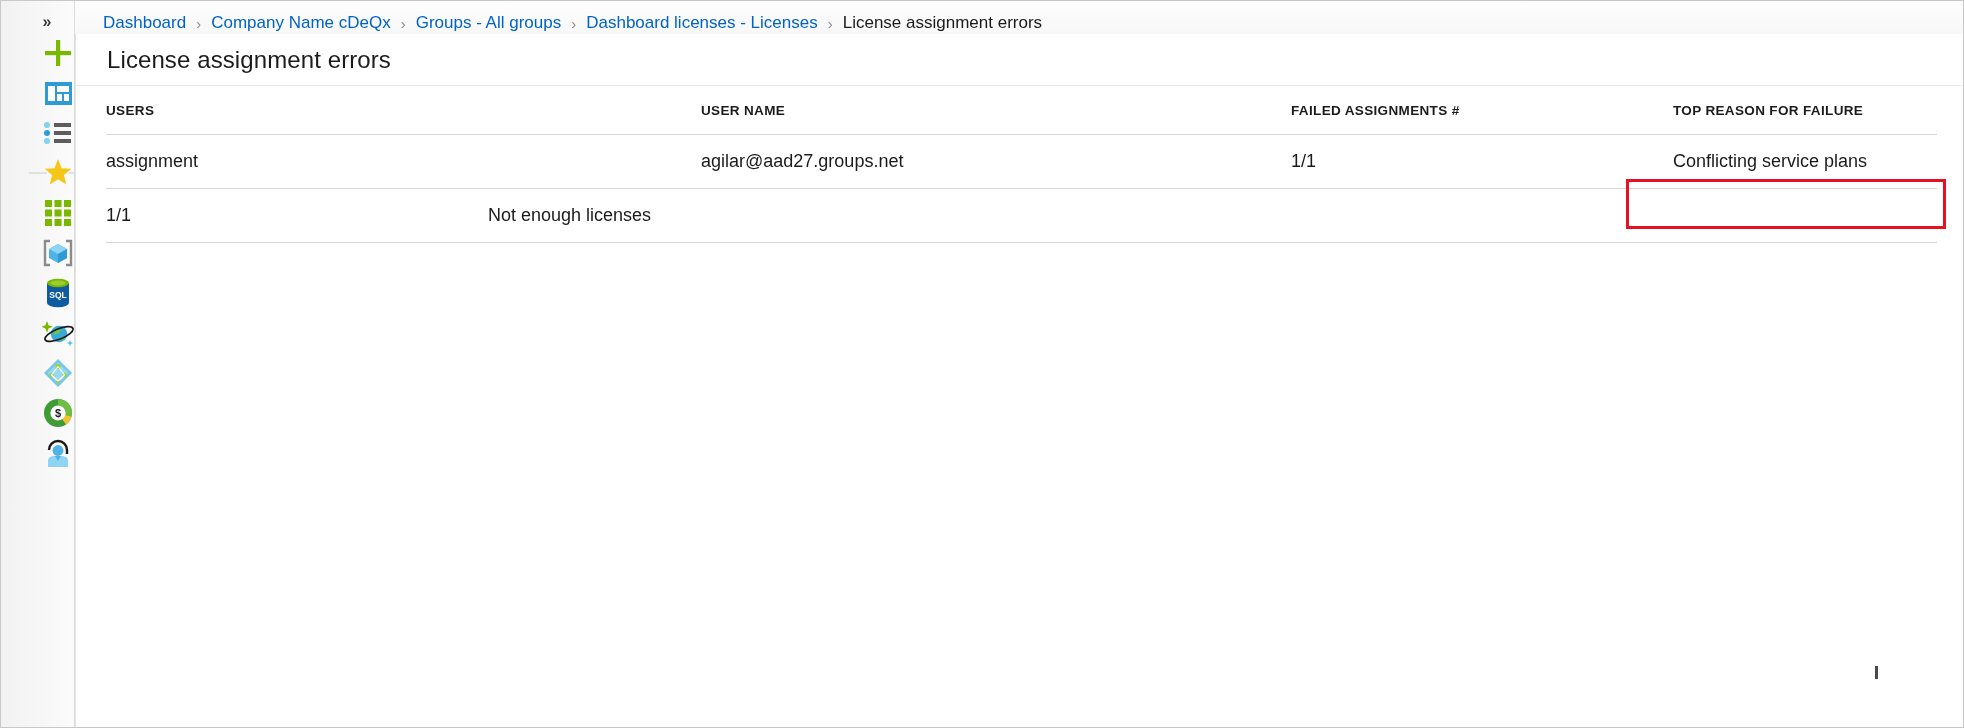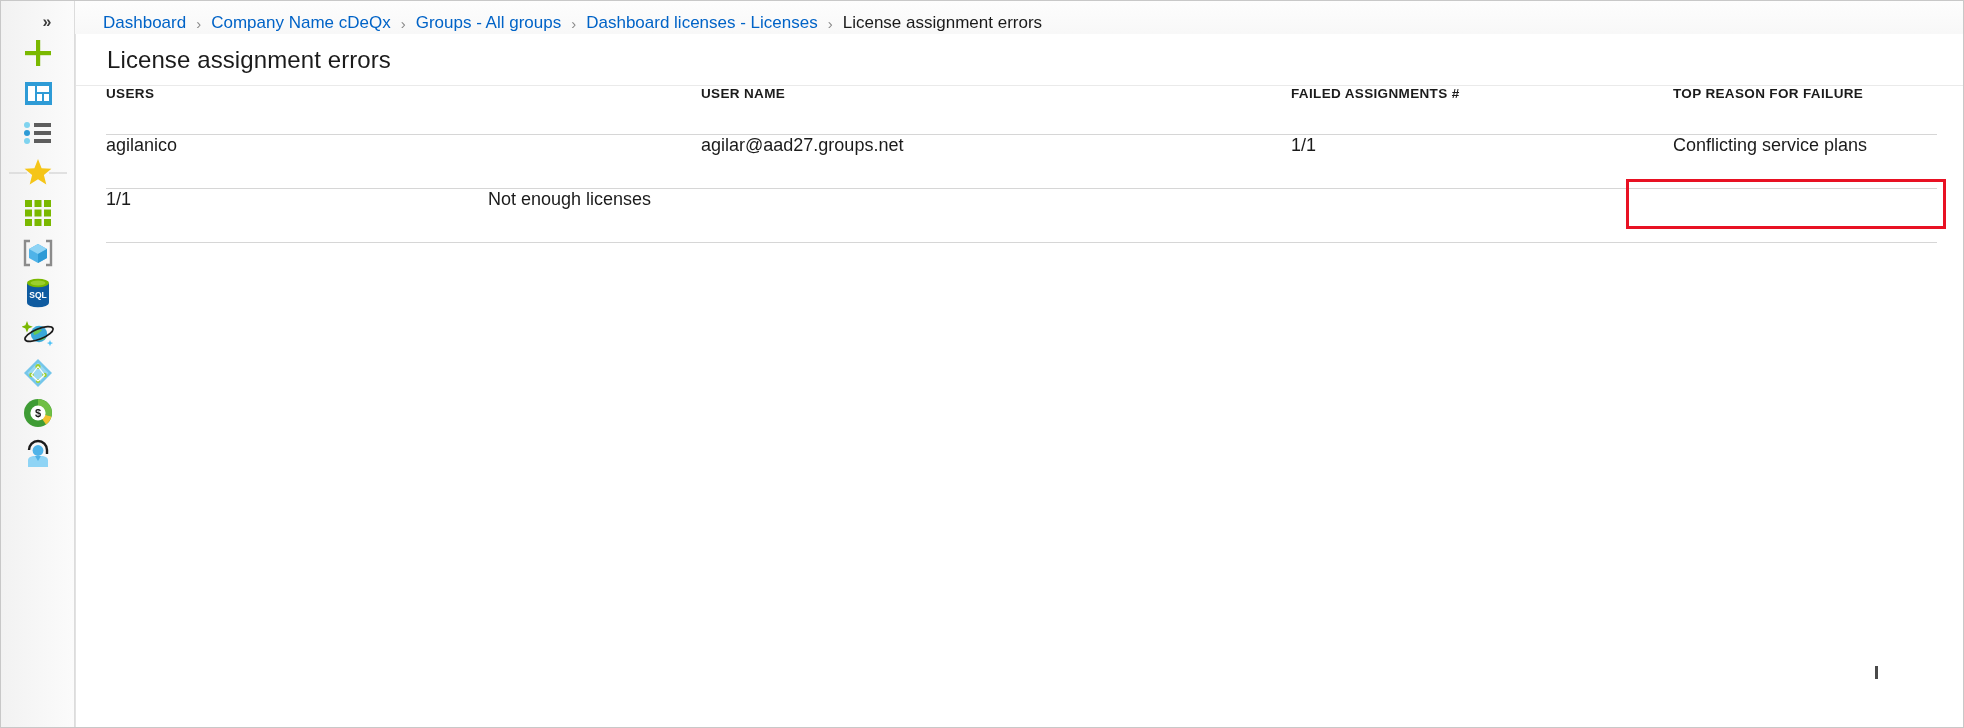--- a/index.html
+++ b/index.html
@@ -56,20 +56,21 @@
   }
   .sb-item {
     position: absolute;
     left: 0;
     width: 74px;
     height: 44px;
     display: flex;
     align-items: center;
     justify-content: center;
     cursor: pointer;
+    padding-left: 20px;
   }
   .sb-item svg { display: block; }
 
   
   #sb-scrollthumb {
     position: absolute;
     left: 67px;
     top: 153px;
     width: 6px;
     height: 64px;
@@ -146,21 +147,21 @@
     color: #1b1b1b;
     letter-spacing: 0.1px;
   }
 
   
   #grid {
     padding: 0 26px 0 30px;
   }
   .grid-row {
     display: flex;
-    align-items: flex-start;
+    align-items: center;
     box-sizing: border-box;
   }
   #grid-header {
     height: 49px;
     border-bottom: 1px solid #d6d6d6;
   }
   .grid-data-row {
     height: 54px;
     border-bottom: 1px solid #d6d6d6;
   }
@@ -389,21 +390,21 @@
       <div id="grid">
 
         <div class="grid-row" id="grid-header">
           <div class="col col-users">USERS</div>
           <div class="col col-uname">USER NAME</div>
           <div class="col col-failed">FAILED ASSIGNMENTS #</div>
           <div class="col col-reason">TOP REASON FOR FAILURE</div>
         </div>
 
         <div class="grid-row grid-data-row">
-          <div class="col col-users">agilanico</div>
+          <div class="col col-users">assignment</div>
           <div class="col col-uname">agilar@aad27.groups.net</div>
           <div class="col col-failed">1/1</div>
           <div class="col col-reason highlighted">Conflicting service plans</div>
         </div>
 
         <div class="grid-row grid-data-row">
           <div class="col col-failed">1/1</div>
           <div class="col col-reason">Not enough licenses</div>
         </div>
 

